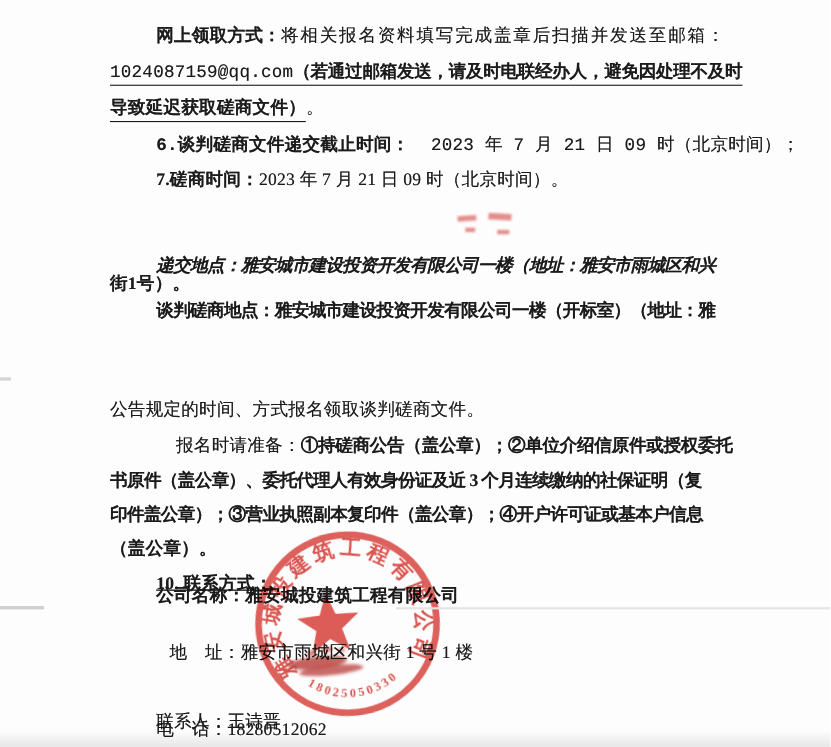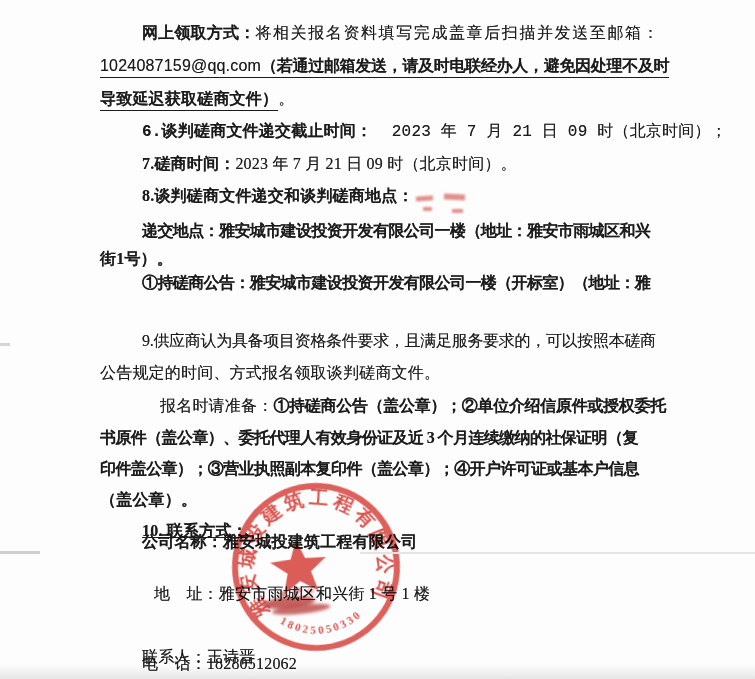--- a/index.html
+++ b/index.html
@@ -6,21 +6,21 @@
   body{width:755px;height:679px;background:#fdfdfd;overflow:hidden;}
   .page{position:relative;width:617px;height:679px;background:#fdfdfd;
         font-family:"Liberation Serif","DejaVu Serif",serif;color:#1b1b1b;}
   .line{position:absolute;font-size:16px;line-height:20px;white-space:pre;
         letter-spacing:0.2px;text-shadow:0 0 0.4px rgba(20,20,20,.55);}
   .b{font-weight:700;}
   .sp1{letter-spacing:1.6px;}
   .tight{letter-spacing:-0.6px;}
   .tight2{letter-spacing:-0.3px;}
   .u{border-bottom:1.6px solid #1b1b1b;padding-bottom:2.5px;}
-  .serif-num{font-family:Liberation Sans, sans-serif;font-weight:400;}
+  .serif-num{font-family:Liberation Mono, monospace;font-weight:400;}
   
   .scanline{position:absolute;pointer-events:none;}
   .bottom-band{position:absolute;left:0;top:664px;width:755px;height:15px;
         background:linear-gradient(180deg,rgba(0,0,0,0) 0%,rgba(0,0,0,.09) 100%);}
   .red-speck{position:absolute;background:#d96b66;filter:blur(1px);opacity:.75;}
   
   .stamp{position:absolute;left:228px;top:479px;width:176px;height:176px;
          mix-blend-mode:multiply;opacity:.9;transform:rotate(-6deg);filter:blur(0.3px);}
 </style>
 </head>
@@ -29,28 +29,26 @@
 <div class="page">
 
   <div class="line" style="left:142px;top:23px;"><span class="b">网上领取方式：</span><span class="sp1">将相关报名资料填写完成盖章后扫描并发送至邮箱：</span></div>
   <div class="line" style="left:100px;top:56px;"><span class="u"><span class="serif-num">1024087159@qq.com</span><span class="b tight2">（若通过邮箱发送，请及时电联经办人，避免因处理不及时</span></span></div>
   <div class="line" style="left:100px;top:89px;"><span class="u b">导致延迟获取磋商文件）</span><span>。</span></div>
 
   <div class="line" style="left:142px;top:122px;font-family:Liberation Mono, monospace;"><span class="b">6.谈判磋商文件递交截止时间：</span><span>  2023 年 7 月 21 日 09 时（北京时间）；</span></div>
 
   <div class="line" style="left:142px;top:154px;"><span class="b">7.磋商时间：</span><span>2023 年 7 月 21 日 09 时（北京时间）。</span></div>
 
-  <div class="line" style="left:142px;top:186px;"><span class="b">8.谈判磋商文件递交和谈判磋商地点：</span></div>
 
-  <div class="line b tight" style="left:142px;top:221px;">递交地点：雅安城市建设投资开发有限公司一楼（地址：雅安市雨城区和兴</div>
+  <div class="line b tight" style="left:142px;top:232px;font-style:italic;">递交地点：雅安城市建设投资开发有限公司一楼（地址：雅安市雨城区和兴</div>
   <div class="line b" style="left:100px;top:249px;">街1号）。</div>
 
-  <div class="line b tight" style="left:142px;top:273px;">①持磋商公告：雅安城市建设投资开发有限公司一楼（开标室）（地址：雅</div>
+  <div class="line b tight" style="left:142px;top:273px;">谈判磋商地点：雅安城市建设投资开发有限公司一楼（开标室）（地址：雅</div>
 
-  <div class="line tight2" style="left:142px;top:331px;">9.供应商认为具备项目资格条件要求，且满足服务要求的，可以按照本磋商</div>
   <div class="line" style="left:100px;top:363px;">公告规定的时间、方式报名领取谈判磋商文件。</div>
 
   <div class="line" style="left:160px;top:396px;"><span>报名时请准备：</span><span class="b tight2">①持磋商公告（盖公章）；②单位介绍信原件或授权委托</span></div>
   <div class="line b tight" style="left:100px;top:428px;">书原件（盖公章）、委托代理人有效身份证及近 3 个月连续缴纳的社保证明（复</div>
   <div class="line b tight" style="left:100px;top:459px;">印件盖公章）；③营业执照副本复印件（盖公章）；④开户许可证或基本户信息</div>
   <div class="line b" style="left:100px;top:490px;">（盖公章）。</div>
 
   <div class="line b" style="left:142px;top:521px;text-decoration:underline;">10. 联系方式：</div>
   <div class="line" style="left:142px;top:532px;"><span class="b">公司名称：</span><span class="b">雅安城投建筑工程有限公司</span></div>
   <div class="line" style="left:154px;top:584px;"><span>地　址：</span><span>雅安市雨城区和兴街 1 号 1 楼</span></div>

